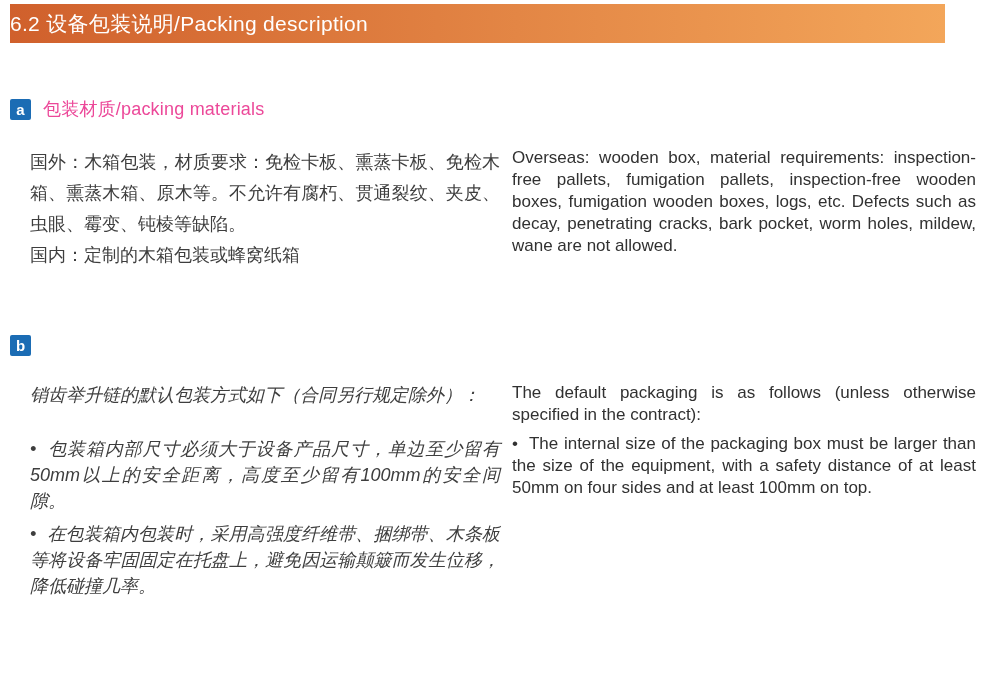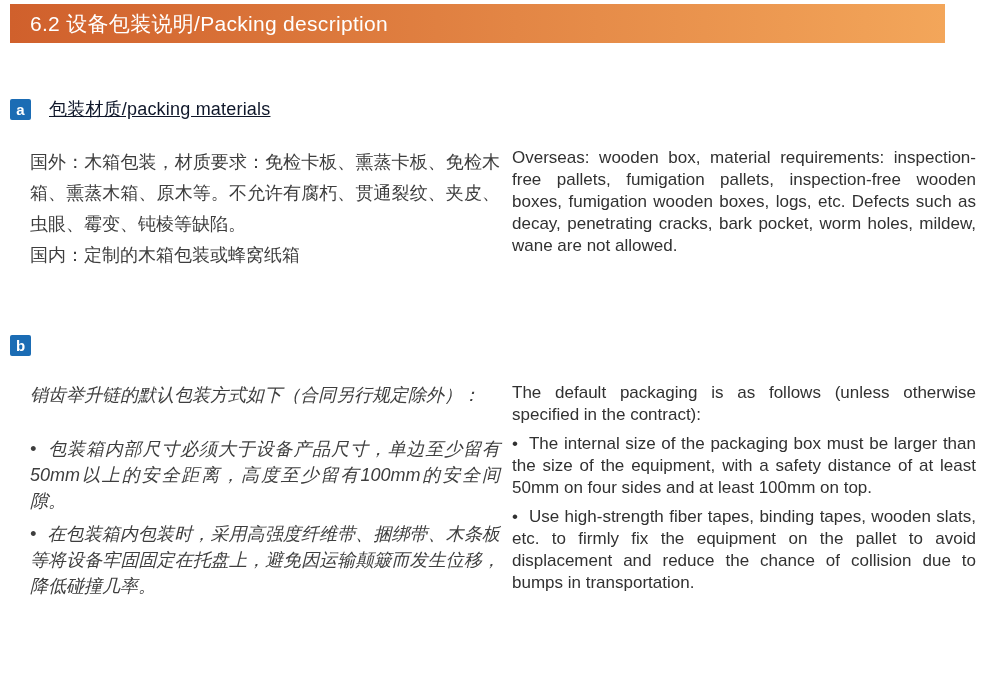--- a/index.html
+++ b/index.html
@@ -13,46 +13,44 @@
   }
   .page { position: relative; width: 996px; height: 682px; }
 
   .header-bar {
     margin: 4px 51px 0 10px;
     height: 39px;
     background: linear-gradient(90deg, var(--header-gradient-from, #d0602c) 0%, var(--header-gradient-to, #f3a65a) 100%);
     color: #ffffff;
     display: flex;
     align-items: center;
-    padding-left: 20px;
     font-size: 21px;
     letter-spacing: 0.3px;
   }
 
   .section { margin-left: 10px; margin-right: 20px; }
   .sec-a { margin-top: 54px; }
   .sec-b { margin-top: 64px; }
 
   .sec-head { display: flex; align-items: center; }
   .badge {
     width: 21px; height: 21px;
     background: var(--badge-blue, #1b6cb4);
     color: #ffffff;
     font-weight: bold;
     font-size: 15px;
     display: flex; align-items: center; justify-content: center;
     border-radius: 2px;
     flex: 0 0 auto;
   }
   .sec-title {
-    margin-left: 18px;
+    margin-left: 12px;
     font-size: 18px;
-    color: #0f172a;
+    color: #ec4899;
     letter-spacing: 0.2px;
-    text-decoration: underline;
   }
 
   .cols { display: flex; margin-left: 20px; margin-top: 26px; }
   .col-zh { width: 470px; flex: 0 0 auto; }
   .col-en { width: 464px; flex: 0 0 auto; margin-left: 12px; }
 
   .col-zh p, .col-en p { margin: 0; text-align: justify; }
   .col-zh { font-size: 18px; color: #3e3e3e; }
   .sec-a .col-zh p { line-height: 31px; }
   .sec-b .col-zh p { line-height: 26px; font-style: italic; }
@@ -95,18 +93,17 @@
     </div>
     <div class="cols">
       <div class="col-zh">
         <p class="zh-intro">销齿举升链的默认包装方式如下（合同另行规定除外）：</p>
         <p class="bullet-p"><span class="bullet-marker">•</span><span>包装箱内部尺寸必须大于设备产品尺寸，单边至少留有50mm以上的安全距离，高度至少留有100mm的安全间隙。</span></p>
         <p class="bullet-p"><span class="bullet-marker">•</span><span>在包装箱内包装时，采用高强度纤维带、捆绑带、木条板等将设备牢固固定在托盘上，避免因运输颠簸而发生位移，降低碰撞几率。</span></p>
       </div>
       <div class="col-en">
         <p class="en-intro">The default packaging is as follows (unless otherwise specified in the contract):</p>
         <p class="bullet-p"><span class="bullet-marker">•</span><span>The internal size of the packaging box must be larger than the size of the equipment, with a safety distance of at least 50mm on four sides and at least 100mm on top.</span></p>
-        <p class="bullet-p"><span class="bullet-marker">•</span><span>Use high-strength fiber tapes, binding tapes, wooden slats, etc. to firmly fix the equipment on the pallet to avoid displacement and reduce the chance of collision due to bumps in transportation.</span></p>
       </div>
     </div>
   </section>
 
 </div>
 
 </body></html>

